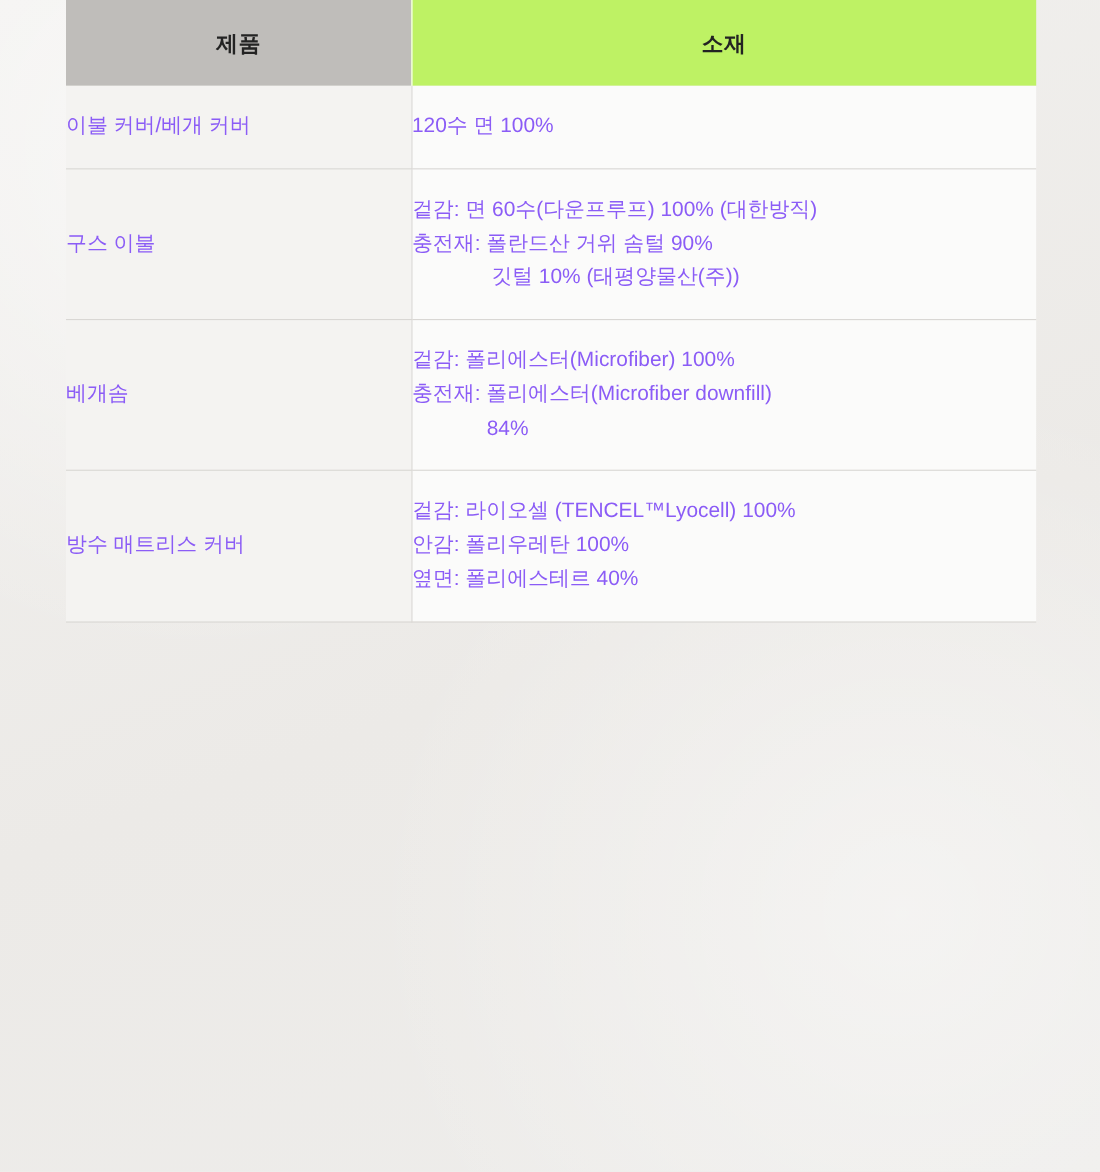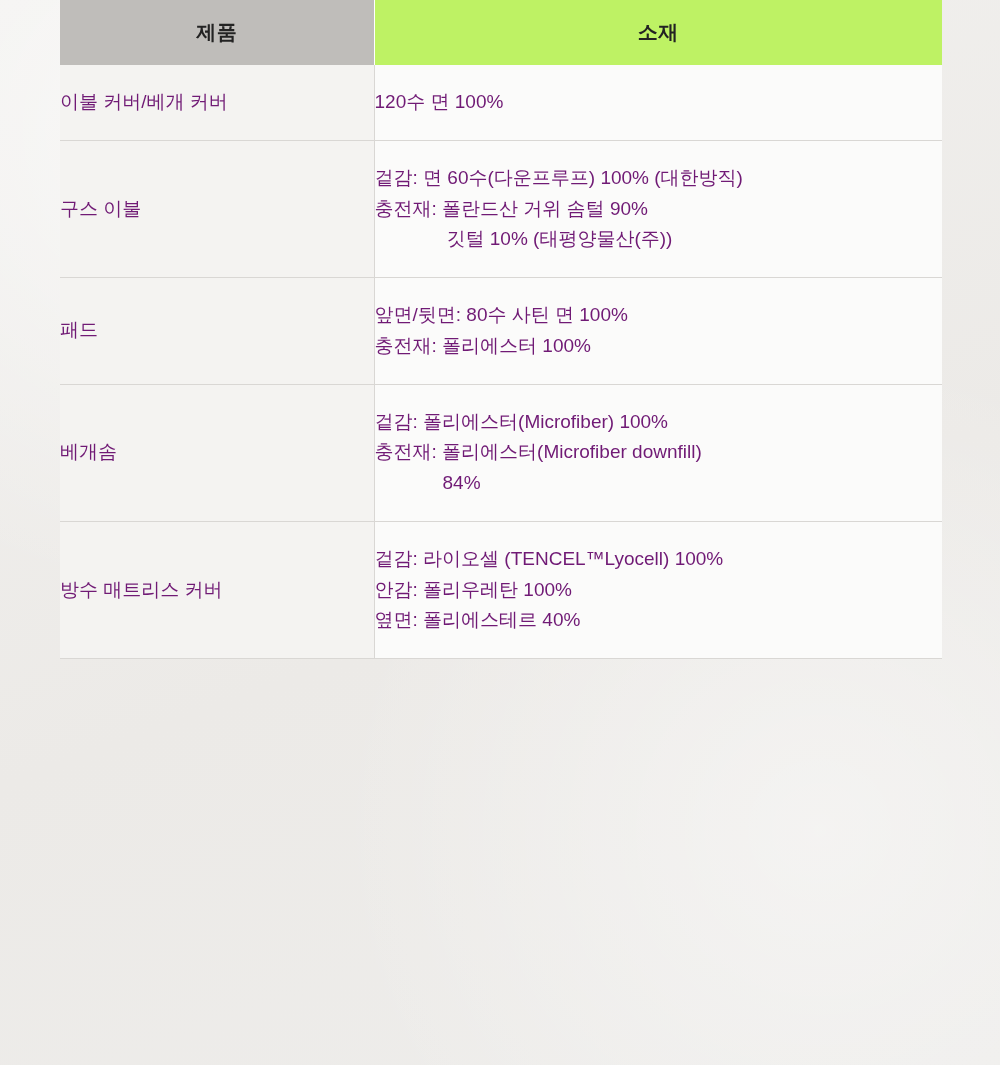--- a/index.html
+++ b/index.html
@@ -34,21 +34,21 @@
     width: 882px;
     border-collapse: collapse;
     table-layout: fixed;
     z-index: 1;
     background: transparent;
   }
   .spec-table col.col-product { width: 314px; }
   .spec-table col.col-material { width: 568px; }
 
   .spec-table thead th {
-    height: 65px;
+    height: 78px;
     font-size: 20px;
     font-weight: bold;
     vertical-align: middle;
     color: #232323;
     letter-spacing: 0.5px;
     padding: 0;
     font-family: Liberation Mono, monospace;
   }
   th.head-product {
     background: #bfbdba;
@@ -56,21 +56,21 @@
   }
   th.head-material {
     background: #bef264;
   }
 
   .spec-table tbody td {
     border-bottom: 1px solid #d9d7d4;
     vertical-align: middle;
     font-size: 19px;
     line-height: 1.62;
-    color: #701a75;
+    color: #8b5cf6;
     padding: 22px 0;
   }
   .spec-table tbody tr:first-child td {
     border-top: none;
   }
   td.cell-product {
     background: #f4f3f1;
     border-right: 1px solid #d9d7d4;
     padding-left: 26px;
     padding-right: 12px;
@@ -109,27 +109,20 @@
       </tr>
       <tr>
         <td class="cell-product">구스 이불</td>
         <td class="cell-material">
           <div class="mat-line">겉감: 면 60수(다운프루프) 100% (대한방직)</div>
           <div class="mat-line">충전재: 폴란드산 거위 솜털 90%</div>
           <div class="mat-line indent-1">깃털 10% (태평양물산(주))</div>
         </td>
       </tr>
       <tr>
-        <td class="cell-product">패드</td>
-        <td class="cell-material">
-          <div class="mat-line">앞면/뒷면: 80수 사틴 면 100%</div>
-          <div class="mat-line">충전재: 폴리에스터 100%</div>
-        </td>
-      </tr>
-      <tr>
         <td class="cell-product">베개솜</td>
         <td class="cell-material">
           <div class="mat-line">겉감: 폴리에스터(Microfiber) 100%</div>
           <div class="mat-line">충전재: 폴리에스터(Microfiber downfill)</div>
           <div class="mat-line indent-2">84%</div>
         </td>
       </tr>
       <tr>
         <td class="cell-product">방수 매트리스 커버</td>
         <td class="cell-material">

